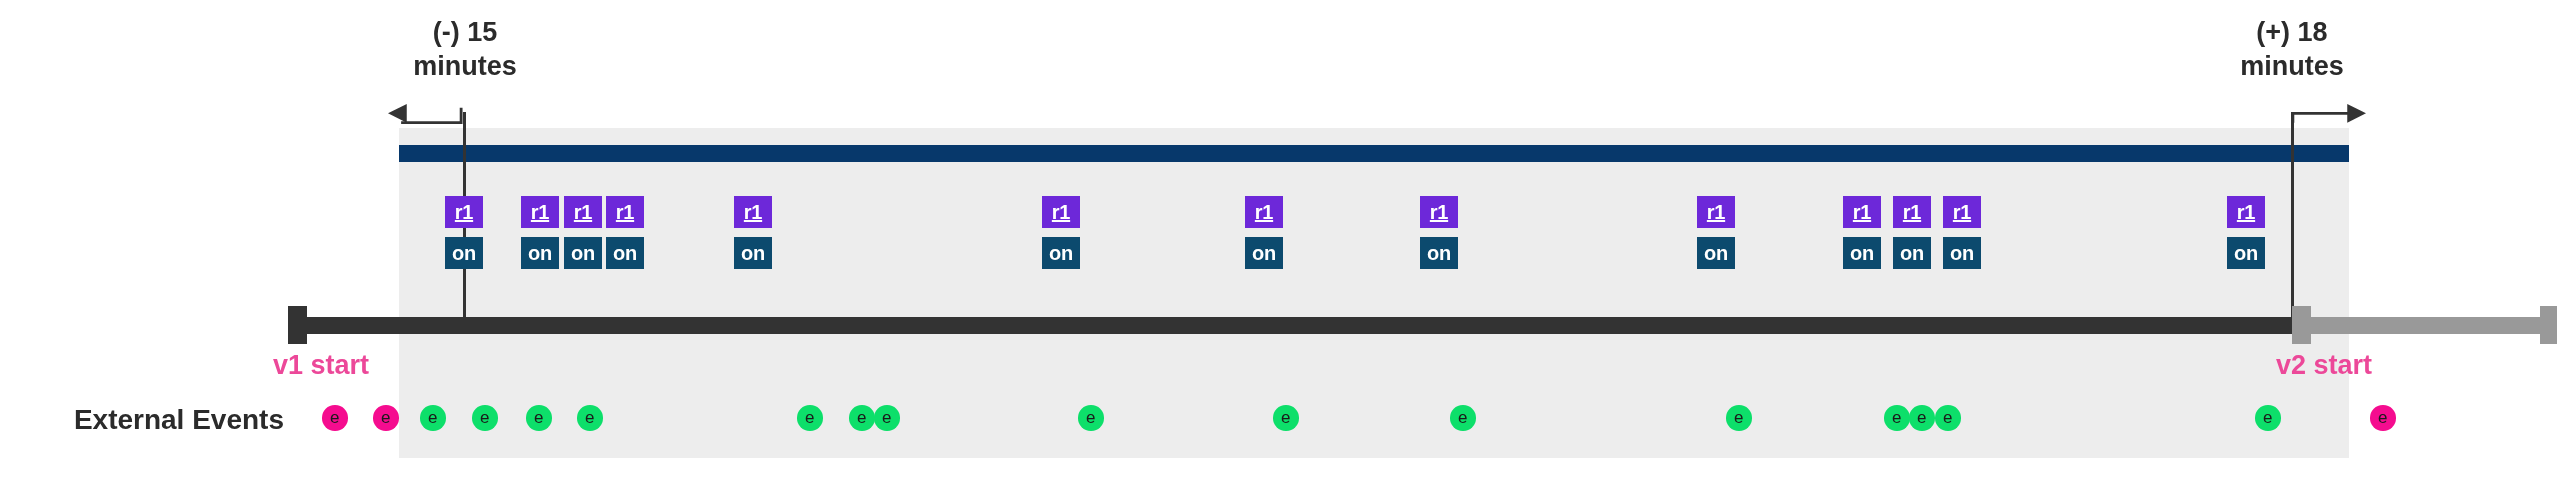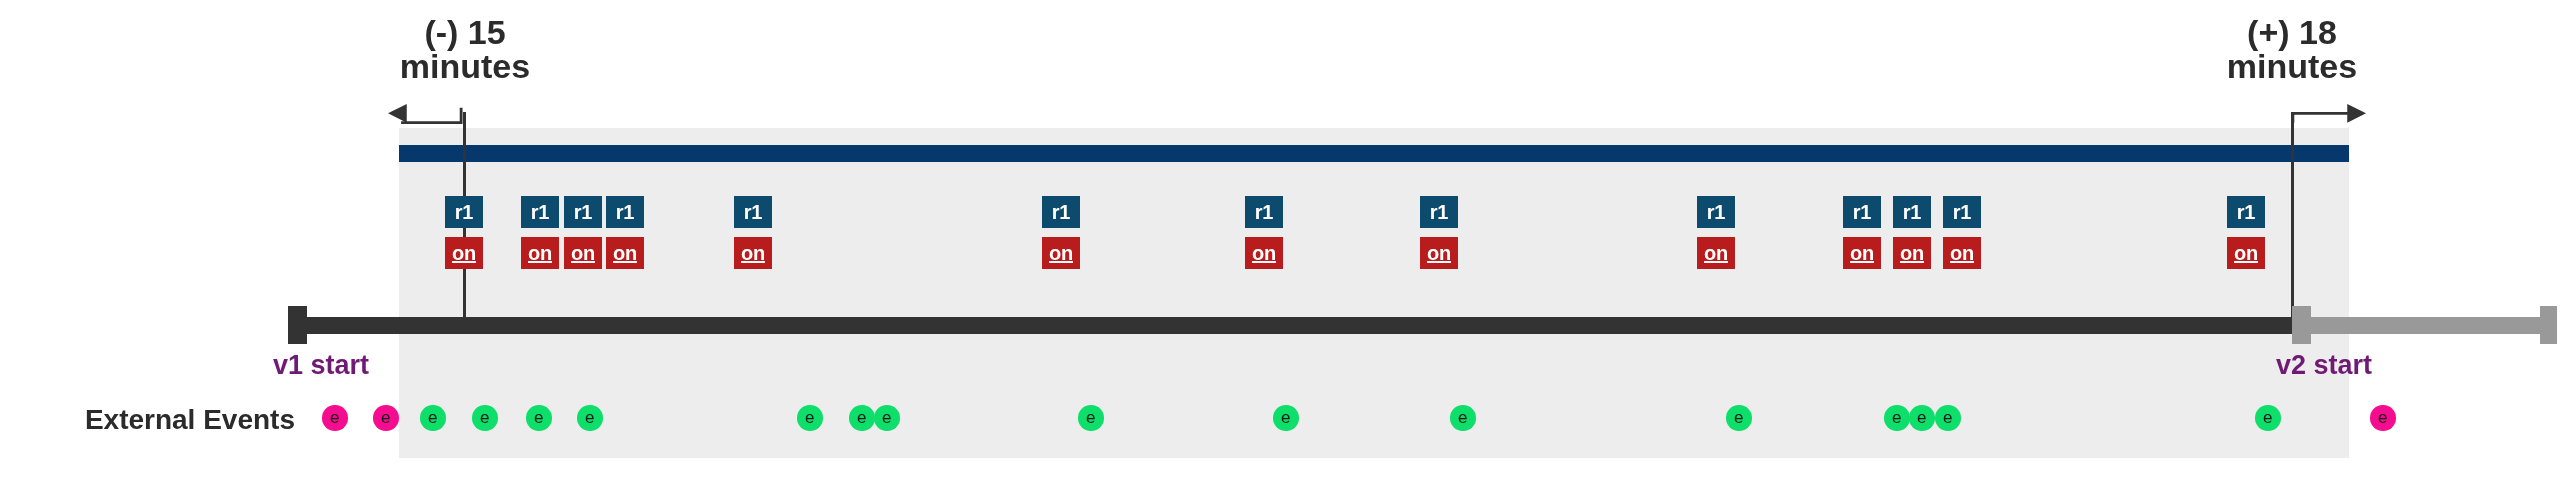--- a/index.html
+++ b/index.html
@@ -47,21 +47,21 @@
   .drop-line {
     position: absolute;
     background: #333333;
     width: 2.8px;
   }
 
   
   .annot {
     position: absolute;
     color: #2b2b2b;
-    font-size: 34px;
+    font-size: 27px;
     font-weight: 700;
     line-height: 34px;
     text-align: center;
     white-space: nowrap;
   }
   .annot .l2 { display: block; }
 
   
   .arrow-svg {
     position: absolute;
@@ -73,21 +73,21 @@
     color: #2b2b2b;
     font-size: 28px;
     font-weight: 700;
     white-space: nowrap;
     text-align: right;
   }
 
   
   .start-label {
     position: absolute;
-    color: #701a75;
+    color: #ec4899;
     font-size: 27px;
     font-weight: 700;
     white-space: nowrap;
   }
 
   
   .badge-group {
     position: absolute;
     top: 196px;
     width: 38px;
@@ -97,22 +97,22 @@
     height: 32px;
     display: flex;
     align-items: center;
     justify-content: center;
     color: #ffffff;
     font-size: 20px;
     font-weight: 700;
     line-height: 1;
     letter-spacing: -0.3px;
   }
-  .badge.rid { background: #0c4a6e; }
-  .badge.evt { background: #b91c1c; margin-top: 9.4px; text-decoration: underline; }
+  .badge.rid { background: #6d28d9; text-decoration: underline; }
+  .badge.evt { background: #0c4a6e; margin-top: 9.4px; }
 
   
   .ext-dot {
     position: absolute;
     top: 405px;
     width: 25.5px;
     height: 25.5px;
     border-radius: 50%;
     display: flex;
     align-items: center;
@@ -128,21 +128,21 @@
 </head>
 <body>
 
 <div id="stage">
 
   <div class="window-band" style="left:399px; top:128px; width:1950px; height:330px;"></div>
 
   <div class="impression-bar" style="left:399px; top:145px; width:1950px; height:17px;"></div>
 
 
-  <div class="row-label" style="left:16px; top:404px; width:279px;">External Events</div>
+  <div class="row-label" style="left:5px; top:404px; width:279px;">External Events</div>
 
   <div class="annot" style="left:352px; top:15px; width:226px;">
     <span>(-) 15</span>
     <span class="l2">minutes</span>
   </div>
 
   <svg class="arrow-svg" width="75" height="24.5" style="left:388px; top:102px;" viewBox="0 0 80 26">
     <path d="M78 6 L78 22 L14 22" fill="none" stroke="#333333" stroke-width="3"></path>
     <path d="M0 22 L20 12 L20 32 Z" transform="translate(0,-10)" fill="#333333"></path>
   </svg>

